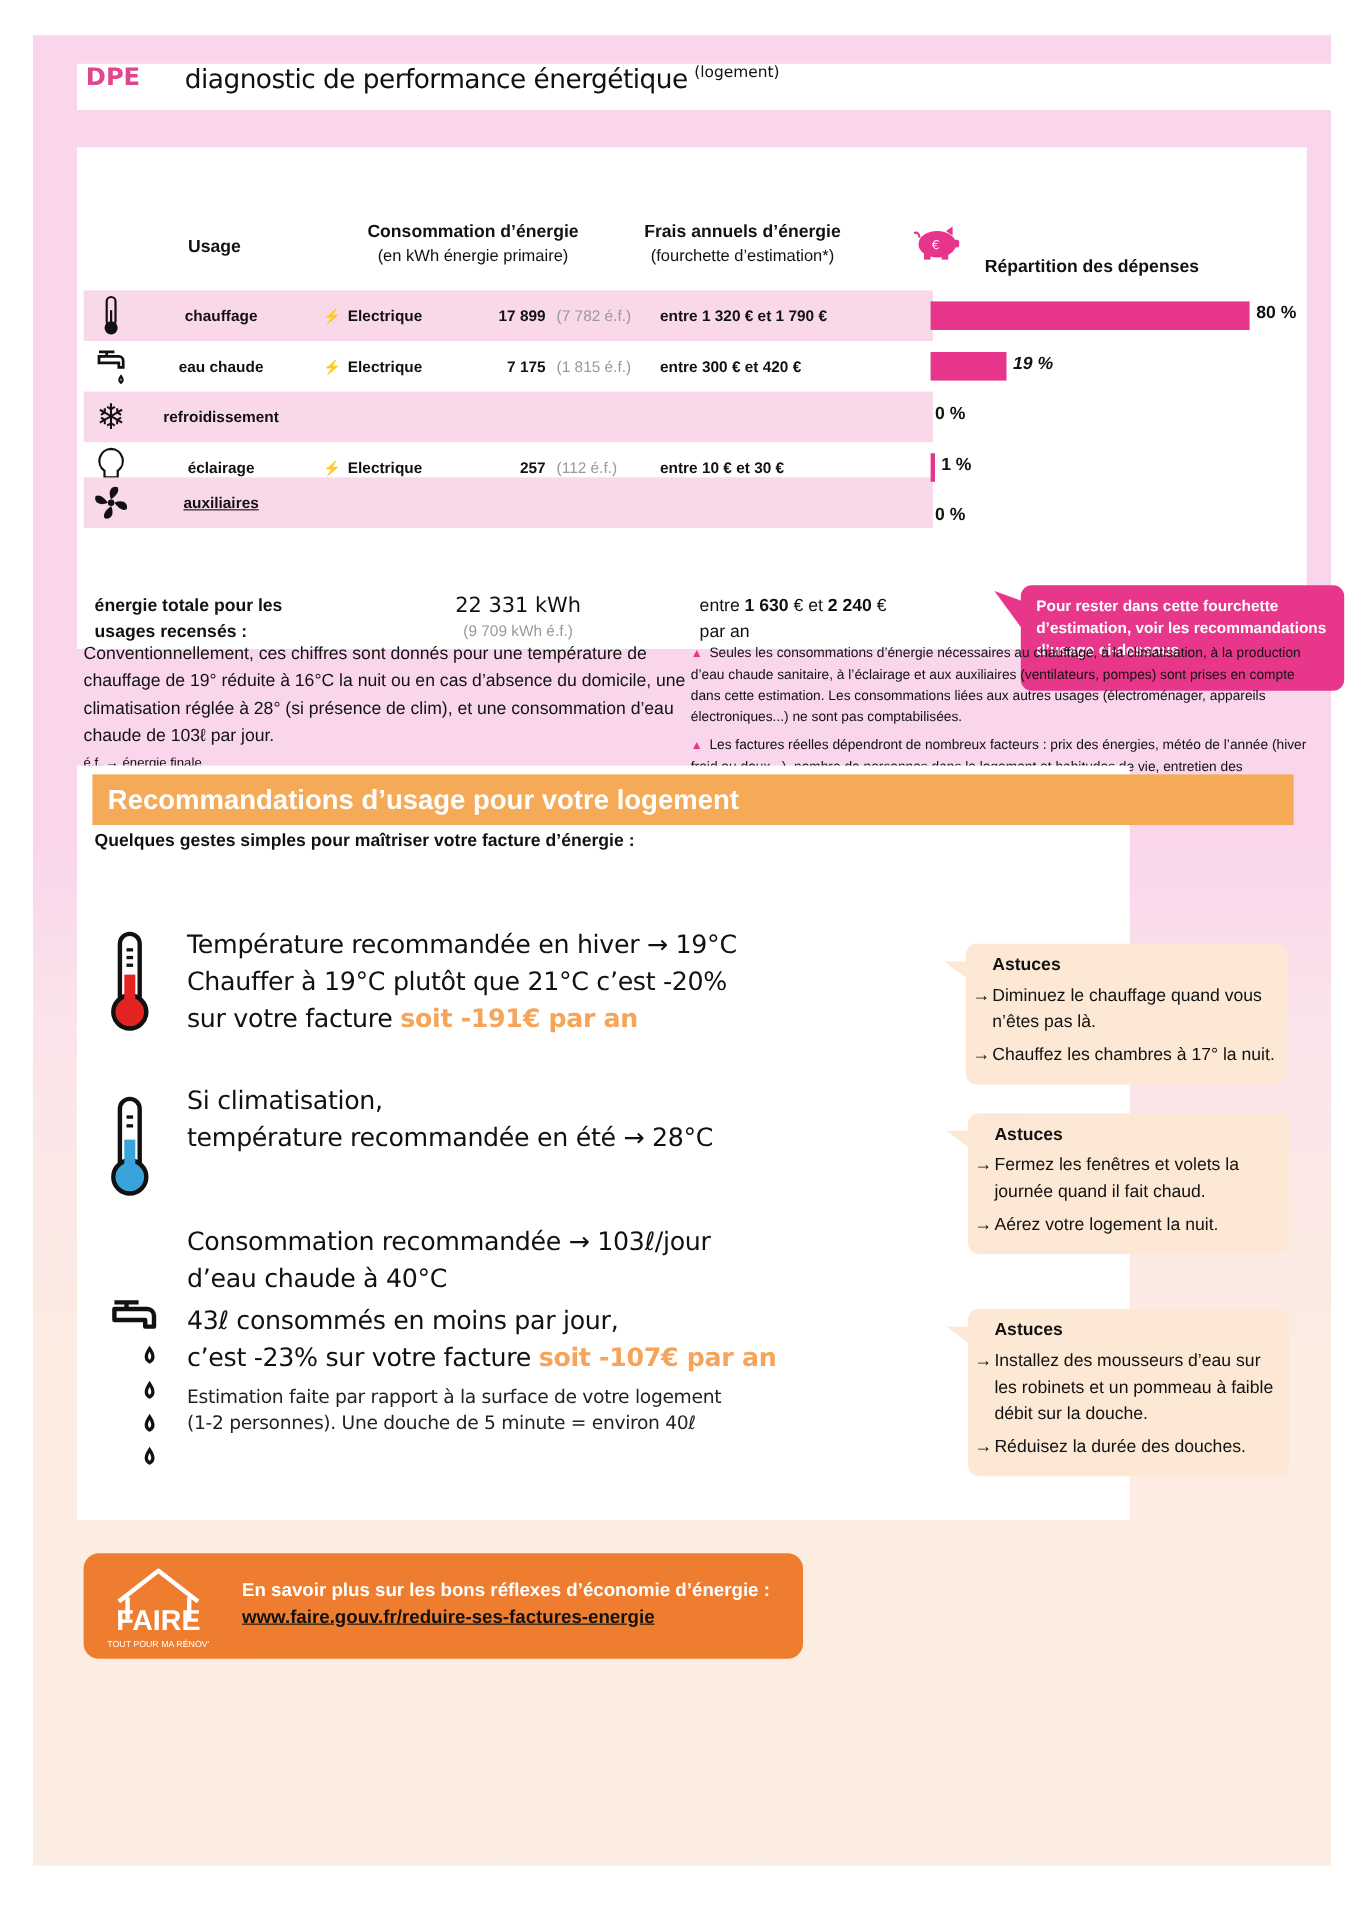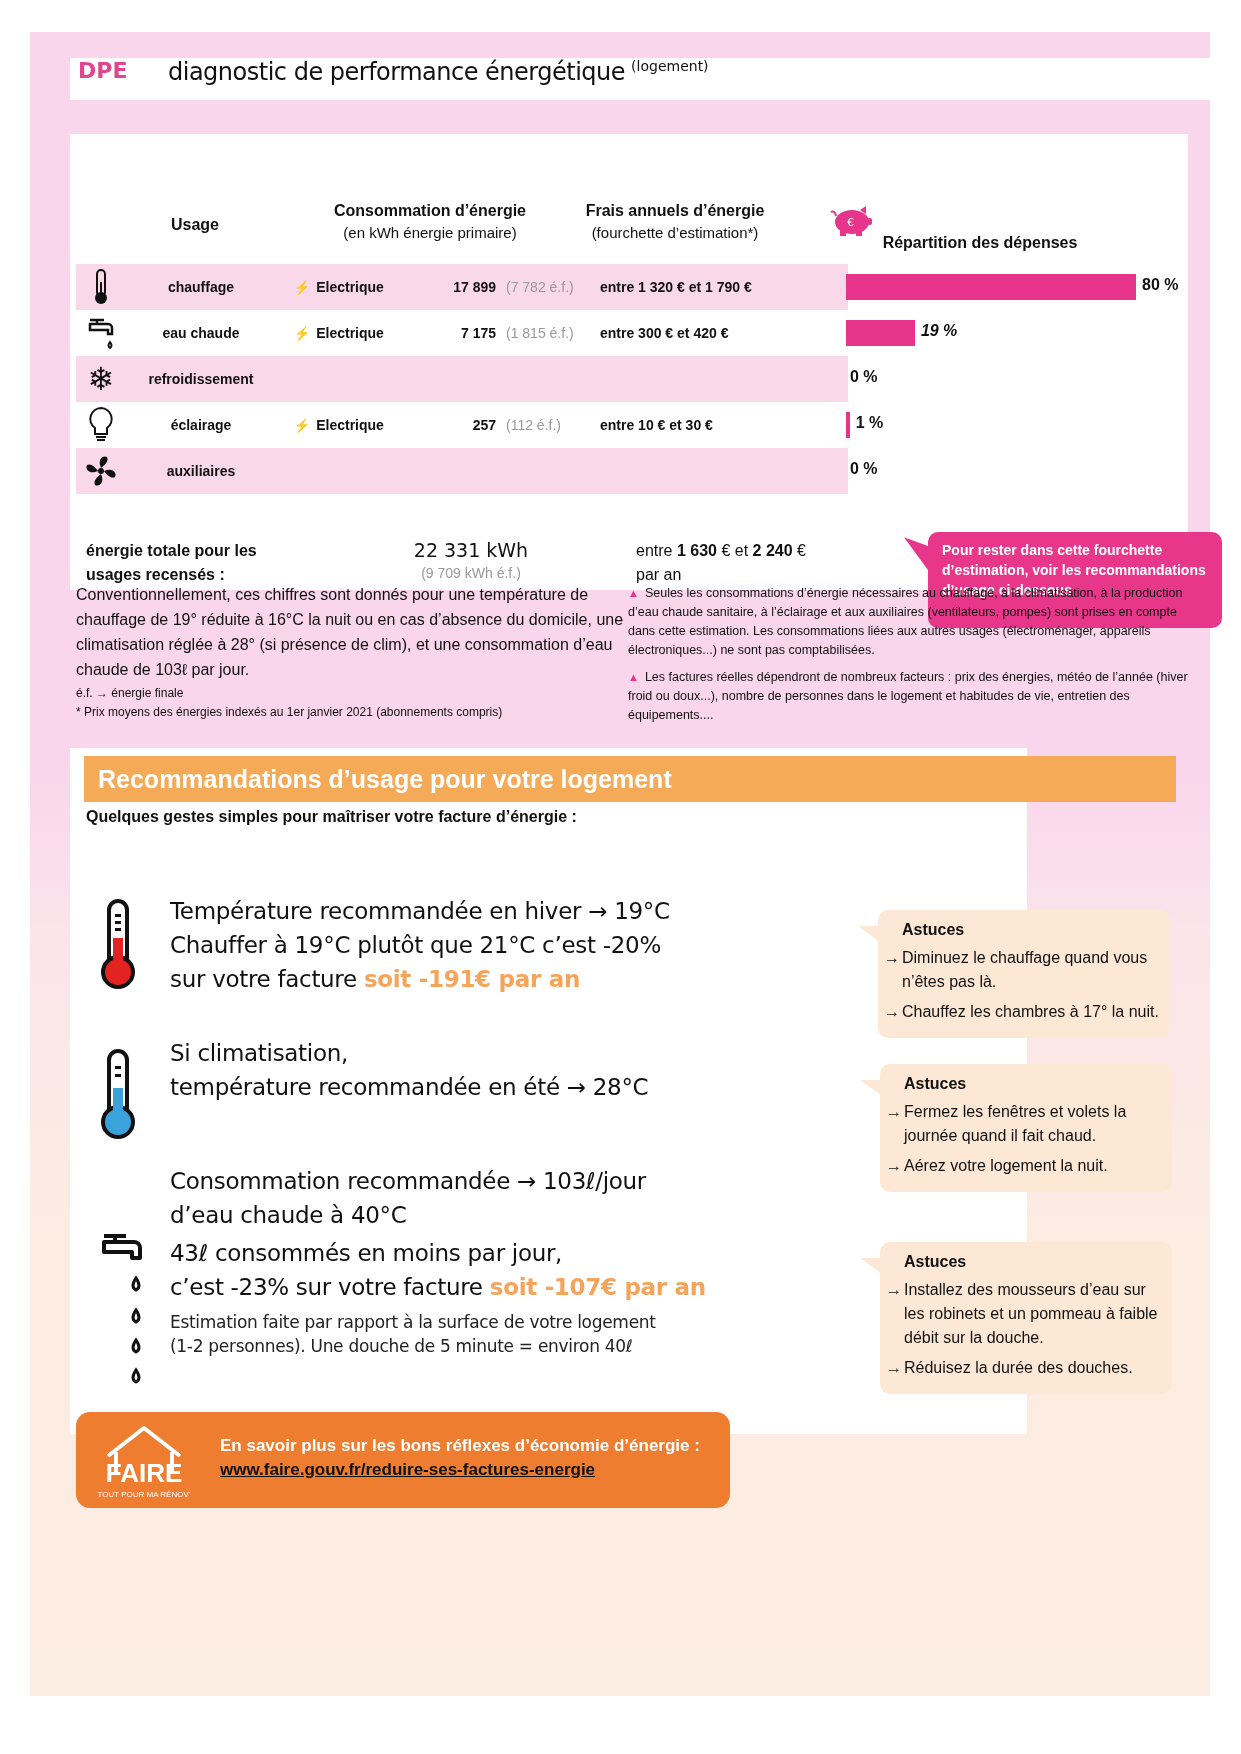--- a/index.html
+++ b/index.html
@@ -49,21 +49,21 @@
              color: #fff; border-radius: 10px; font-size: 14px; font-weight: bold; padding: 8px 14px; line-height: 20px; }
   .callout::before { content: ""; position: absolute; left: -24px; top: 10px; border-style: solid;
                      border-width: 0 26px 26px 0; border-color: transparent #e8378b transparent transparent; transform: skewY(20deg); }
 
   .conv { position: absolute; left: 46px; top: 550px; width: 560px; font-size: 16px; line-height: 25px; }
   .foot { position: absolute; left: 46px; font-size: 12px; }
   .warn { position: absolute; left: 598px; width: 560px; font-size: 12.5px; line-height: 19px; }
   .warn .tri { color: #e6358a; font-size: 11px; margin-right: 6px; }
 
   
-  .panel2 { position: absolute; left: 40px; top: 716px; width: 957px; height: 686px; background: #fff; padding-left: 12px; }
+  .panel2 { position: absolute; left: 40px; top: 664px; width: 957px; height: 686px; background: #fff; padding-left: 12px; }
   .sec2-title { position: absolute; left: 14px; top: 8px; width: 1092px; height: 46px; background: #f5aa57;
                 color: #fff; font-size: 25px; font-weight: bold; padding-left: 14px; line-height: 46px; }
   .sec2-sub { position: absolute; left: 16px; top: 60px; font-size: 16px; font-weight: bold; }
 
   .reco { position: absolute; left: 100px; }
   .reco .h { font-size: 23px; font-weight: normal; line-height: 34px; font-family: "DejaVu Sans", sans-serif; letter-spacing: -0.3px; }
   .reco .t { font-size: 23px; line-height: 34px; font-family: "DejaVu Sans", sans-serif; letter-spacing: -0.3px; }
   .reco .hl { color: #f5a45a; font-weight: bold; }
   .reco .s { font-size: 17px; line-height: 24px; font-family: "DejaVu Sans", sans-serif; color: #222; letter-spacing: -0.3px; }
   .reco-ic { position: absolute; left: 28px; }
@@ -110,21 +110,21 @@
       <svg width="46" height="34" viewBox="0 0 46 34">
         <ellipse cx="24" cy="18" rx="17" ry="12" fill="#e6358a"></ellipse>
         <rect x="12" y="24" width="6" height="8" fill="#e6358a"></rect>
         <rect x="28" y="24" width="6" height="8" fill="#e6358a"></rect>
         <polygon points="32,6 38,2 38,10" fill="#e6358a"></polygon>
         <rect x="39" y="14" width="5" height="7" rx="2" fill="#e6358a"></rect>
         <path d="M3 8 q4 -2 5 4" stroke="#e6358a" stroke-width="2" fill="none"></path>
         <text x="19" y="22" font-size="11" fill="#fff" font-family="DejaVu Sans, sans-serif">€</text>
       </svg>
     </div>
-    <div class="colhead" style="left:800px; top:98px; width:220px;">
+    <div class="colhead" style="left:800px; top:98px; width:220px;text-align:right;">
       <b>Répartition des dépenses</b>
     </div>
 
     <div class="row alt" style="top:130px;">
       <span class="ic">
         <svg width="20" height="38" viewBox="0 0 20 38">
             <rect x="6" y="2" width="8" height="26" rx="4" fill="none" stroke="#111" stroke-width="2"></rect>
             <circle cx="10" cy="30" r="6" fill="#111"></circle>
             <rect x="9" y="14" width="2" height="14" fill="#111"></rect>
           </svg>
@@ -158,21 +158,21 @@
             <path d="M13 2 a11 11 0 0 1 6 20 v6 h-12 v-6 a11 11 0 0 1 6 -20z" fill="none" stroke="#111" stroke-width="2"></path>
             <path d="M8 31 h10 M9 34 h8" stroke="#111" stroke-width="2"></path>
           </svg>
       </span>
       <span class="usage">éclairage</span>
       <span class="energy"><span class="bolt">⚡</span><span>Electrique</span></span>
       <span class="kwh">257</span>
       <span class="ef">(112 é.f.)</span>
       <span class="cost">entre 10 € et 30 €</span>
     </div>
-    <div class="row alt" style="top:314px;">
+    <div class="row alt" style="top:300px;text-decoration:underline;">
       <span class="ic">
         <svg width="36" height="36" viewBox="0 0 36 36">
             <circle cx="18" cy="18" r="3" fill="#111"></circle>
             <path d="M18 15 C14 6 20 2 24 4 C26 8 22 12 18 15z" fill="#111"></path>
             <path d="M21 18 C30 14 34 20 32 24 C28 26 24 22 21 18z" fill="#111"></path>
             <path d="M18 21 C22 30 16 34 12 32 C10 28 14 24 18 21z" fill="#111"></path>
             <path d="M15 18 C6 22 2 16 4 12 C8 10 12 14 15 18z" fill="#111"></path>
           </svg>
       </span>
       <span class="usage">auxiliaires</span>

